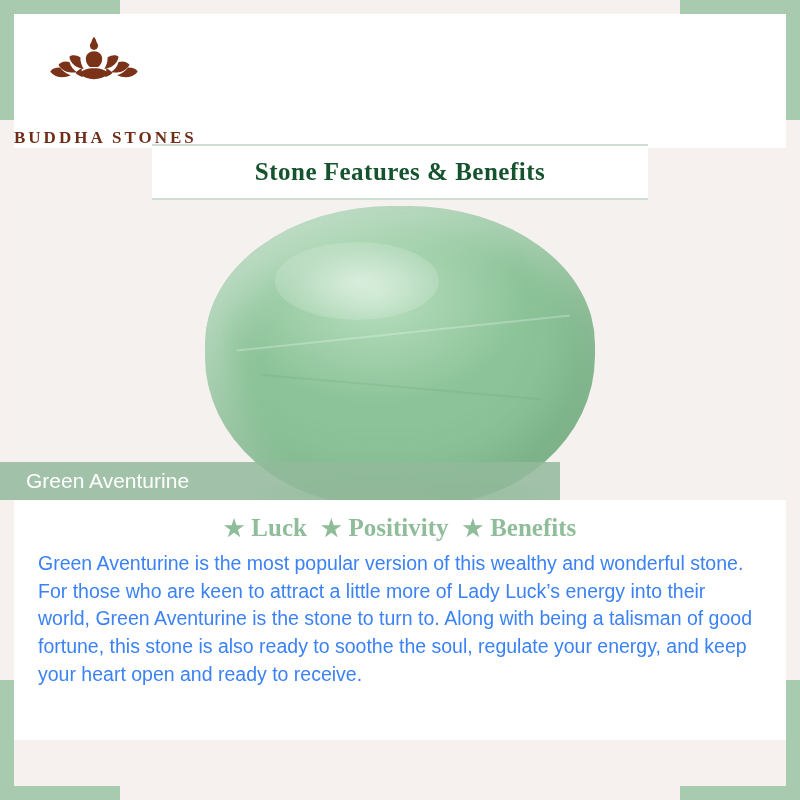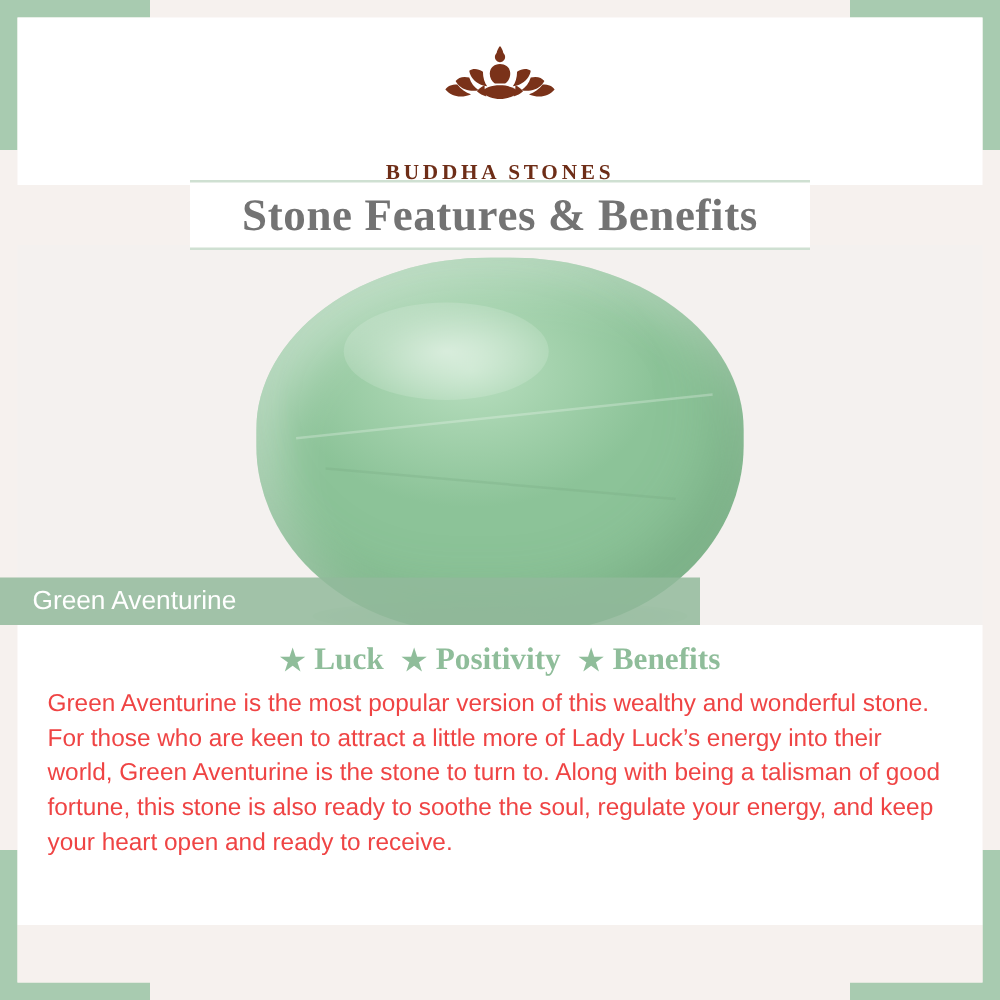--- a/index.html
+++ b/index.html
@@ -40,21 +40,21 @@
   .logo-area {
     position: absolute;
     left: 14px;
     top: 14px;
     width: 772px;
     height: 134px;
     background: #ffffff;
     z-index: 2;
     display: flex;
     flex-direction: column;
-    align-items: center;
+    align-items: flex-start;
     justify-content: flex-start;
     padding-top: 16px;
     box-sizing: border-box;
     gap: 40px;
   }
   .logo-mark {
     width: 160px;
     height: 82px;
     display: block;
   }
@@ -78,22 +78,22 @@
     border-top: 2px solid #cfe0d2;
     border-bottom: 2px solid #cfe0d2;
     display: flex;
     align-items: center;
     justify-content: center;
     z-index: 3;
   }
   .title-text {
     font-family: "Liberation Serif", serif;
     font-weight: bold;
-    font-size: 36px;
-    color: #737373;
+    font-size: 25px;
+    color: #14532d;
     letter-spacing: 0.5px;
   }
 
   
   .hero {
     position: absolute;
     left: 14px;
     top: 196px;
     width: 772px;
     height: 304px;
@@ -201,21 +201,21 @@
     font-family: "Liberation Serif", serif;
   }
   .star {
     color: #8fbd9a;
     font-size: 23px;
     line-height: 1;
   }
   .paragraph {
     font-size: 19.5px;
     line-height: 1.42;
-    color: #ef4444;
+    color: #3b82f6;
     text-align: left;
     font-family: "Liberation Sans", sans-serif;
   }
 
   
   .bottom-strip {
     position: absolute;
     left: 14px;
     bottom: 14px;
     width: 772px;

